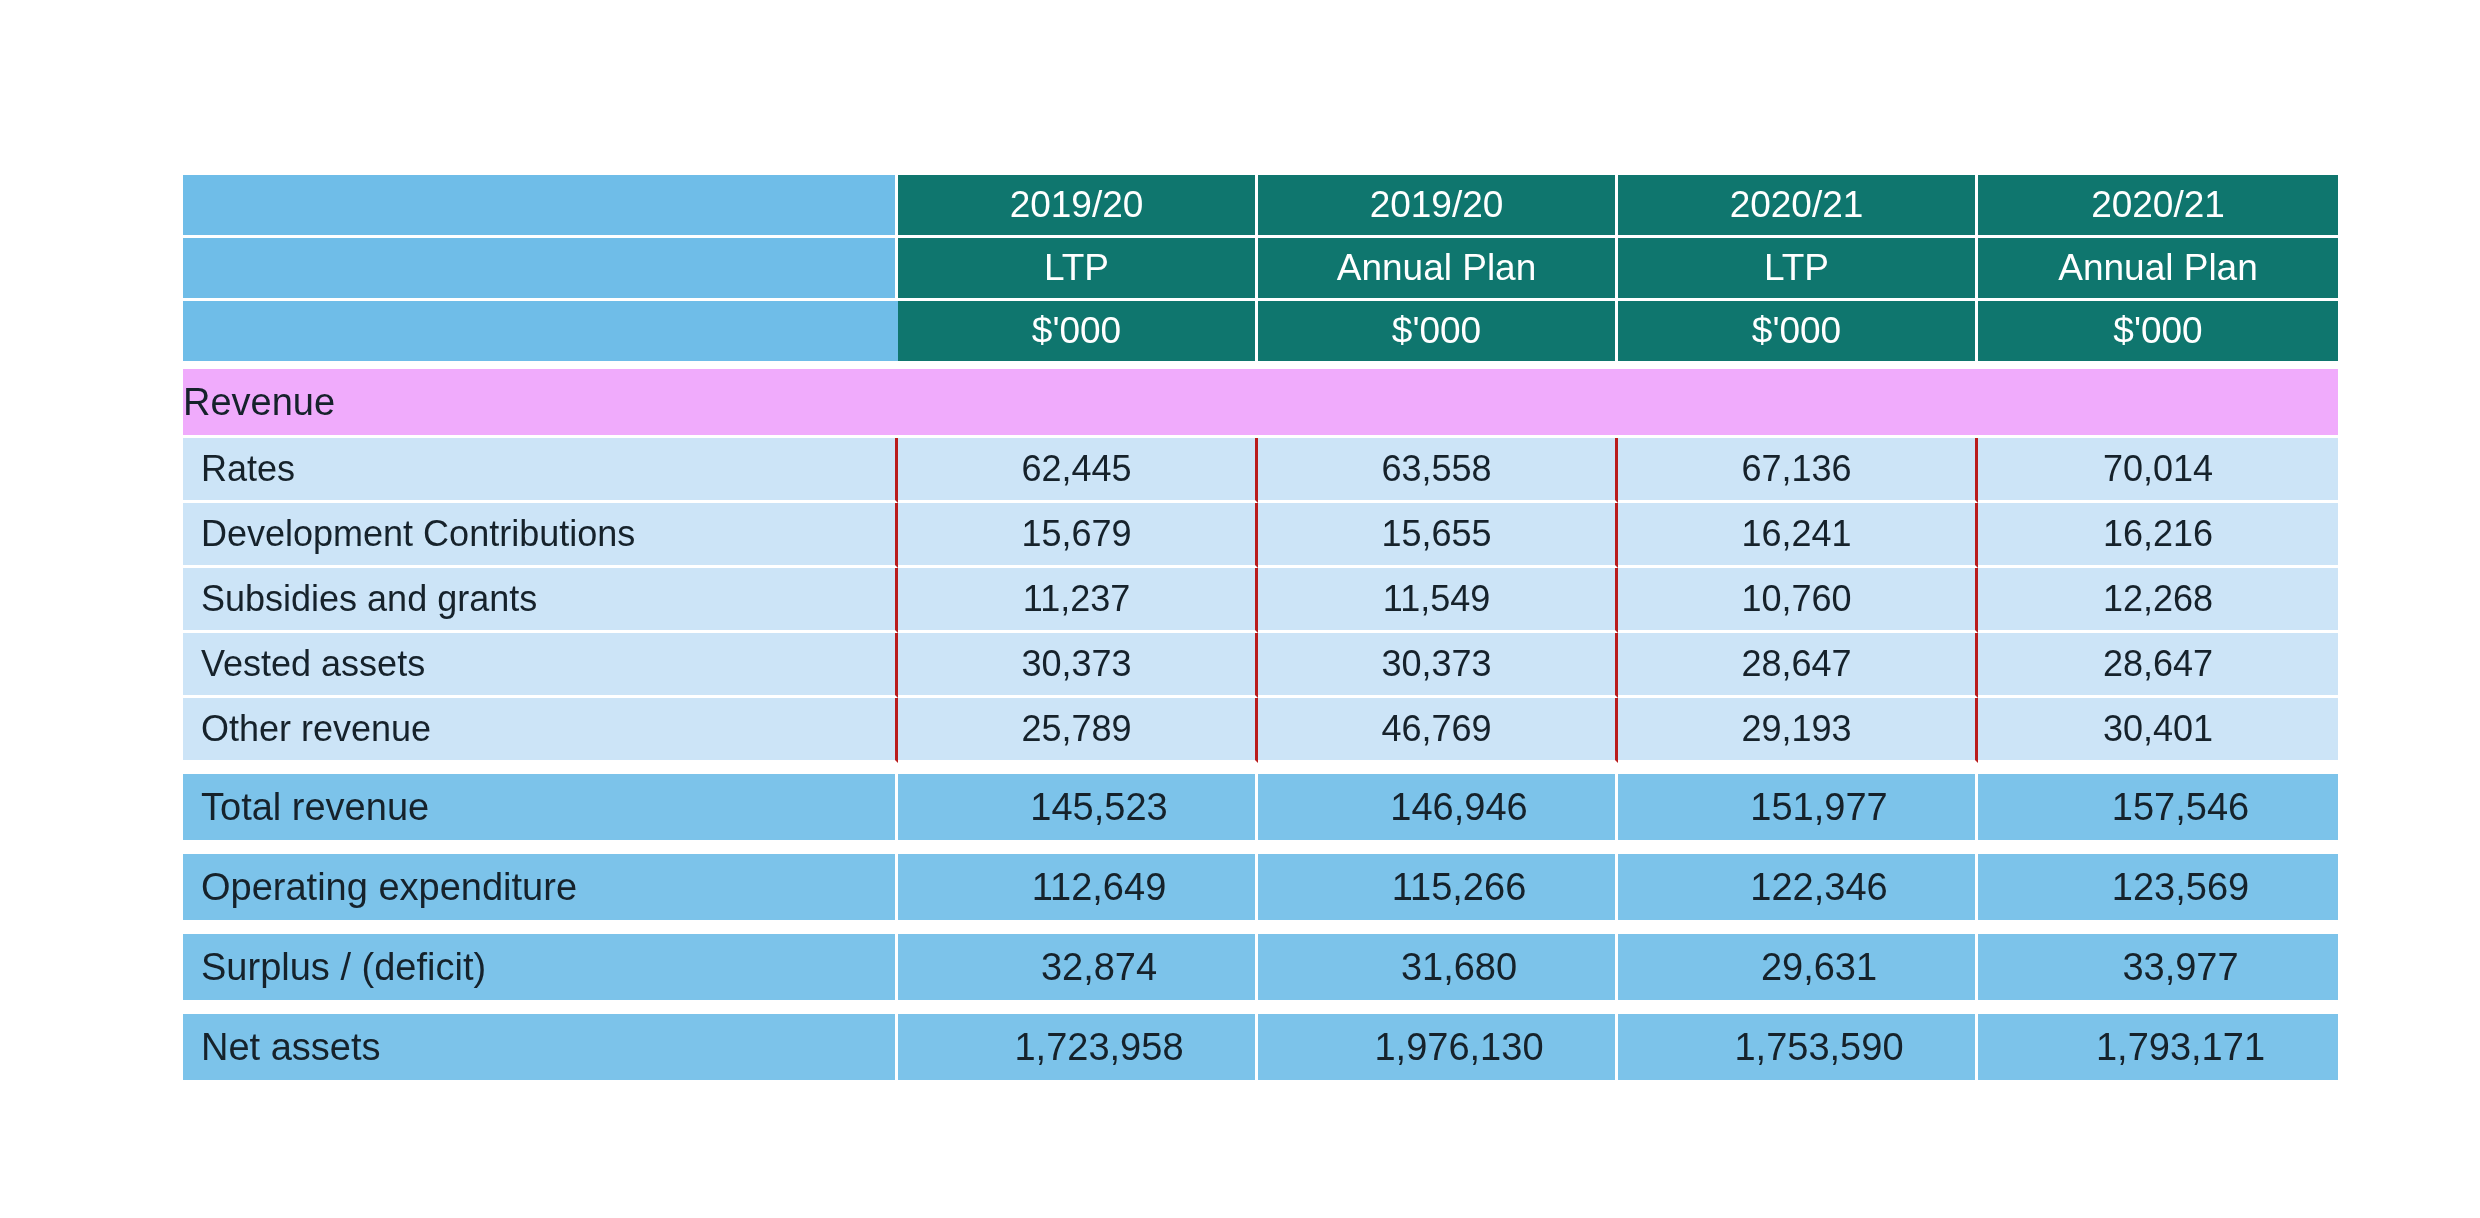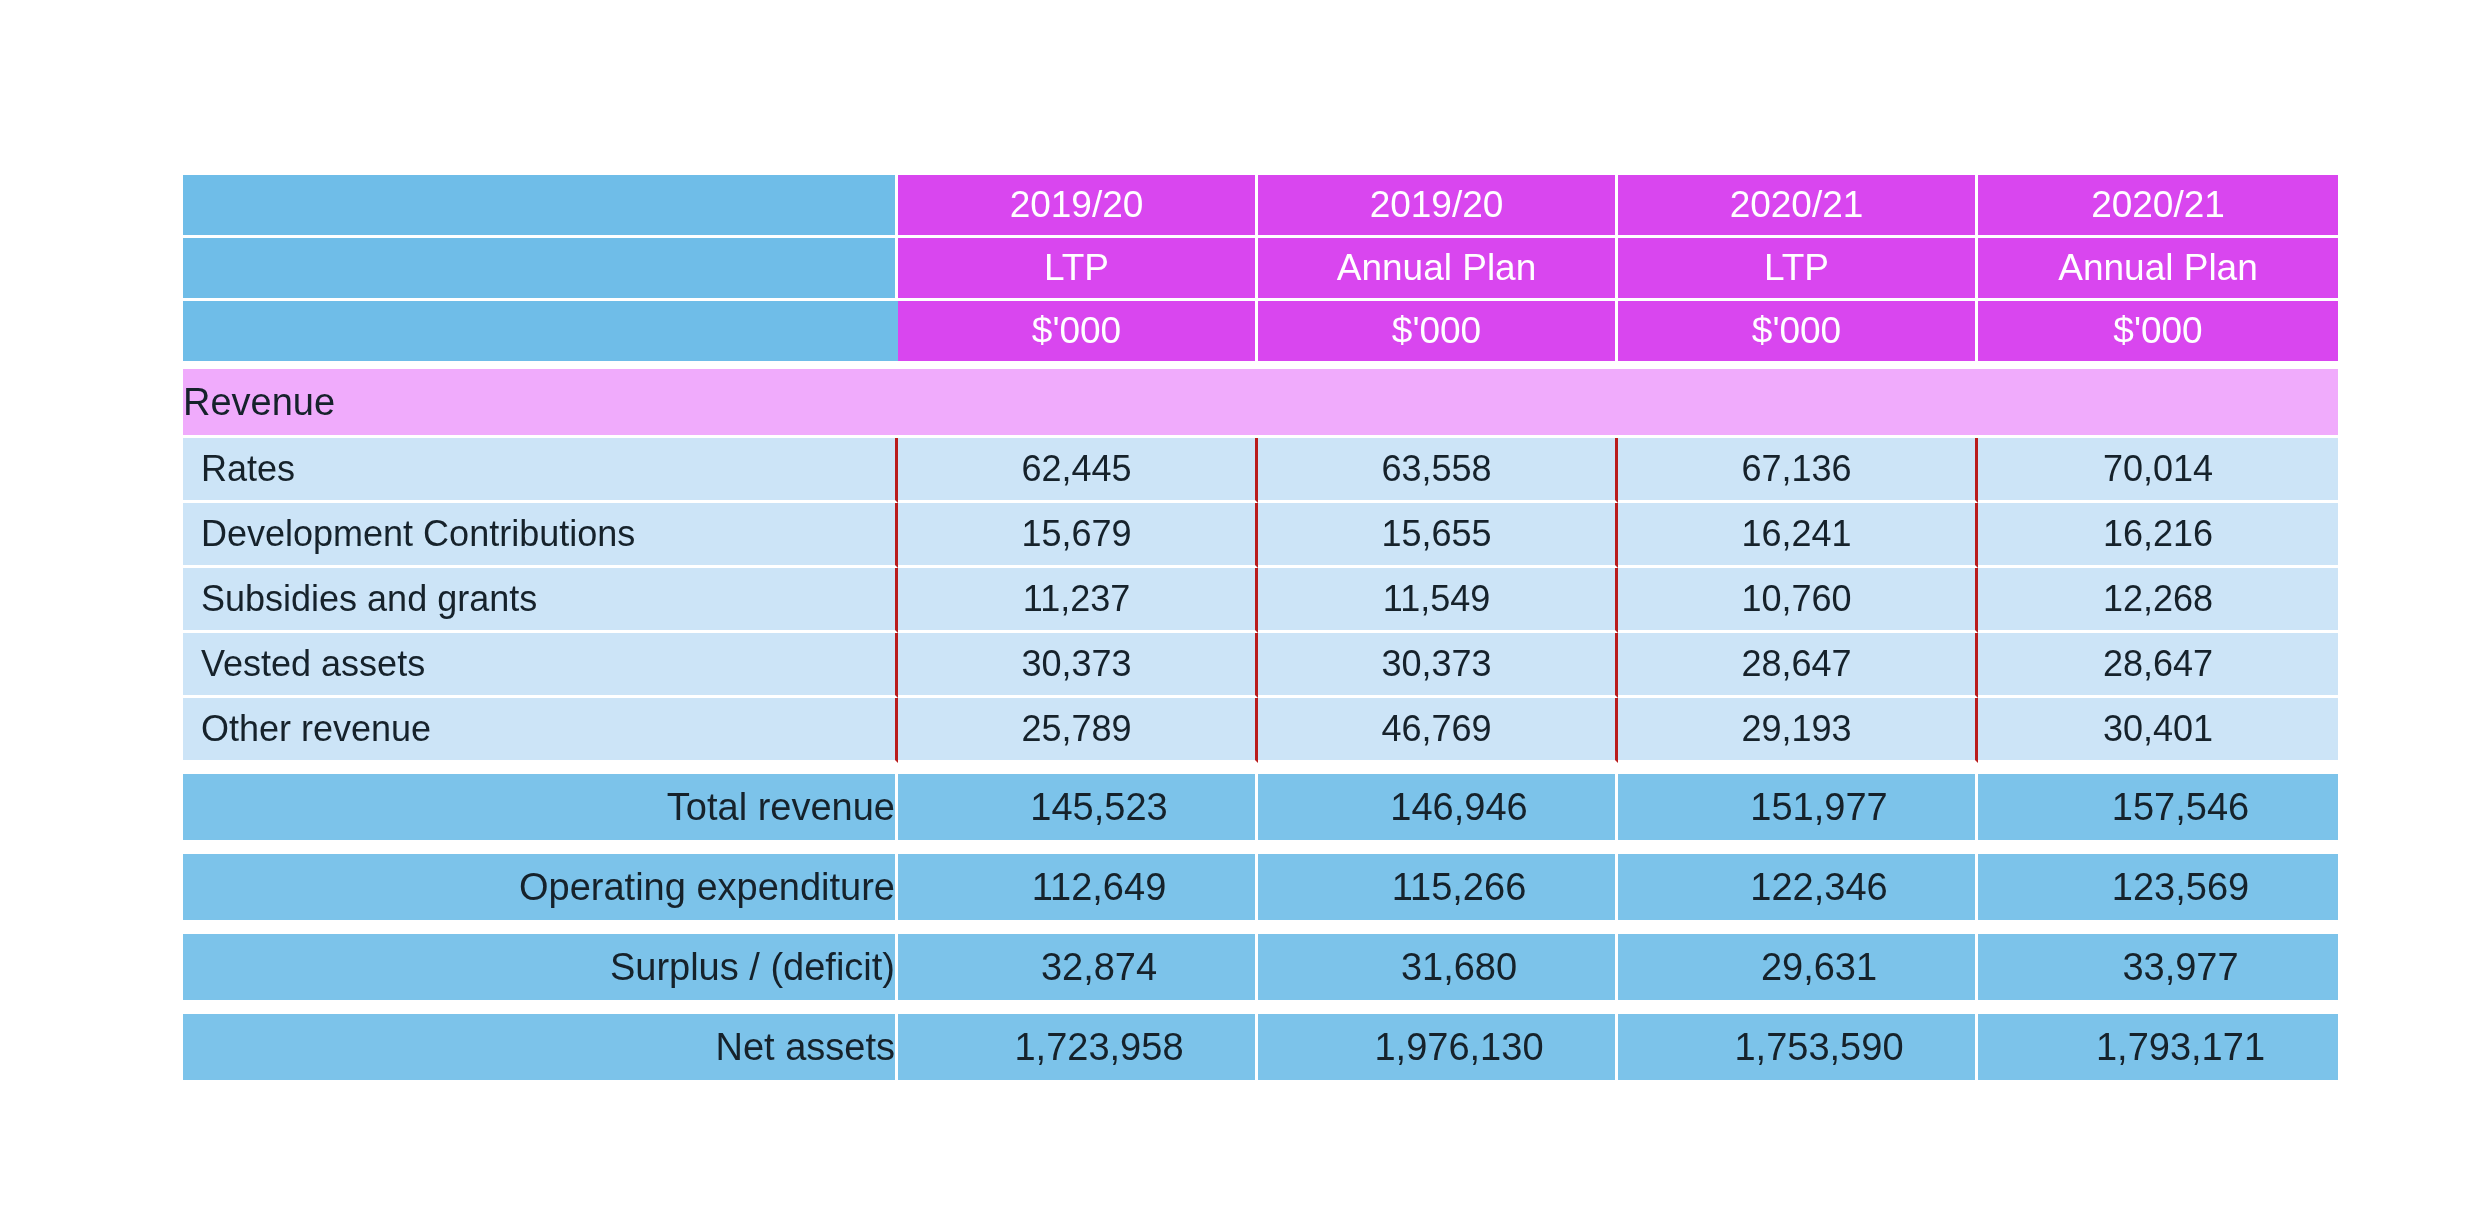--- a/index.html
+++ b/index.html
@@ -41,21 +41,21 @@
     vertical-align: middle;
   }
 
   
   .hdr-blank {
     background: #6fbde8;
     border-bottom: 3px solid #ffffff;
     border-right: 3px solid #ffffff;
   }
   .hdr-cell {
-    background: #d946ef;
+    background: #0f766e;
     color: #ffffff;
     font-size: 37px;
     text-align: center;
     height: 60px;
     border-bottom: 3px solid #ffffff;
     border-right: 3px solid #ffffff;
   }
   .hdr-cell.last, .hdr-blank.last { border-right: none; }
   .hdr-row-last .hdr-cell, .hdr-row-last .hdr-blank { border-bottom: none; }
 
@@ -90,22 +90,22 @@
   
   .total-row td {
     background: #7cc3ea;
     color: #16222b;
     font-size: 38px;
     height: 66px;
     border-bottom: 3px solid #ffffff;
     border-right: 3px solid #ffffff;
   }
   .total-row td.lbl {
-    padding-left: 2px;
-    text-align: right;
+    padding-left: 18px;
+    text-align: left;
   }
   .total-row td.num { text-align: center; padding-left: 45px; }
   .total-row td.last { border-right: none; }
 
   
   .spacer-row td {
     background: #ffffff;
     height: 11px;
     border: none;
     padding: 0;

